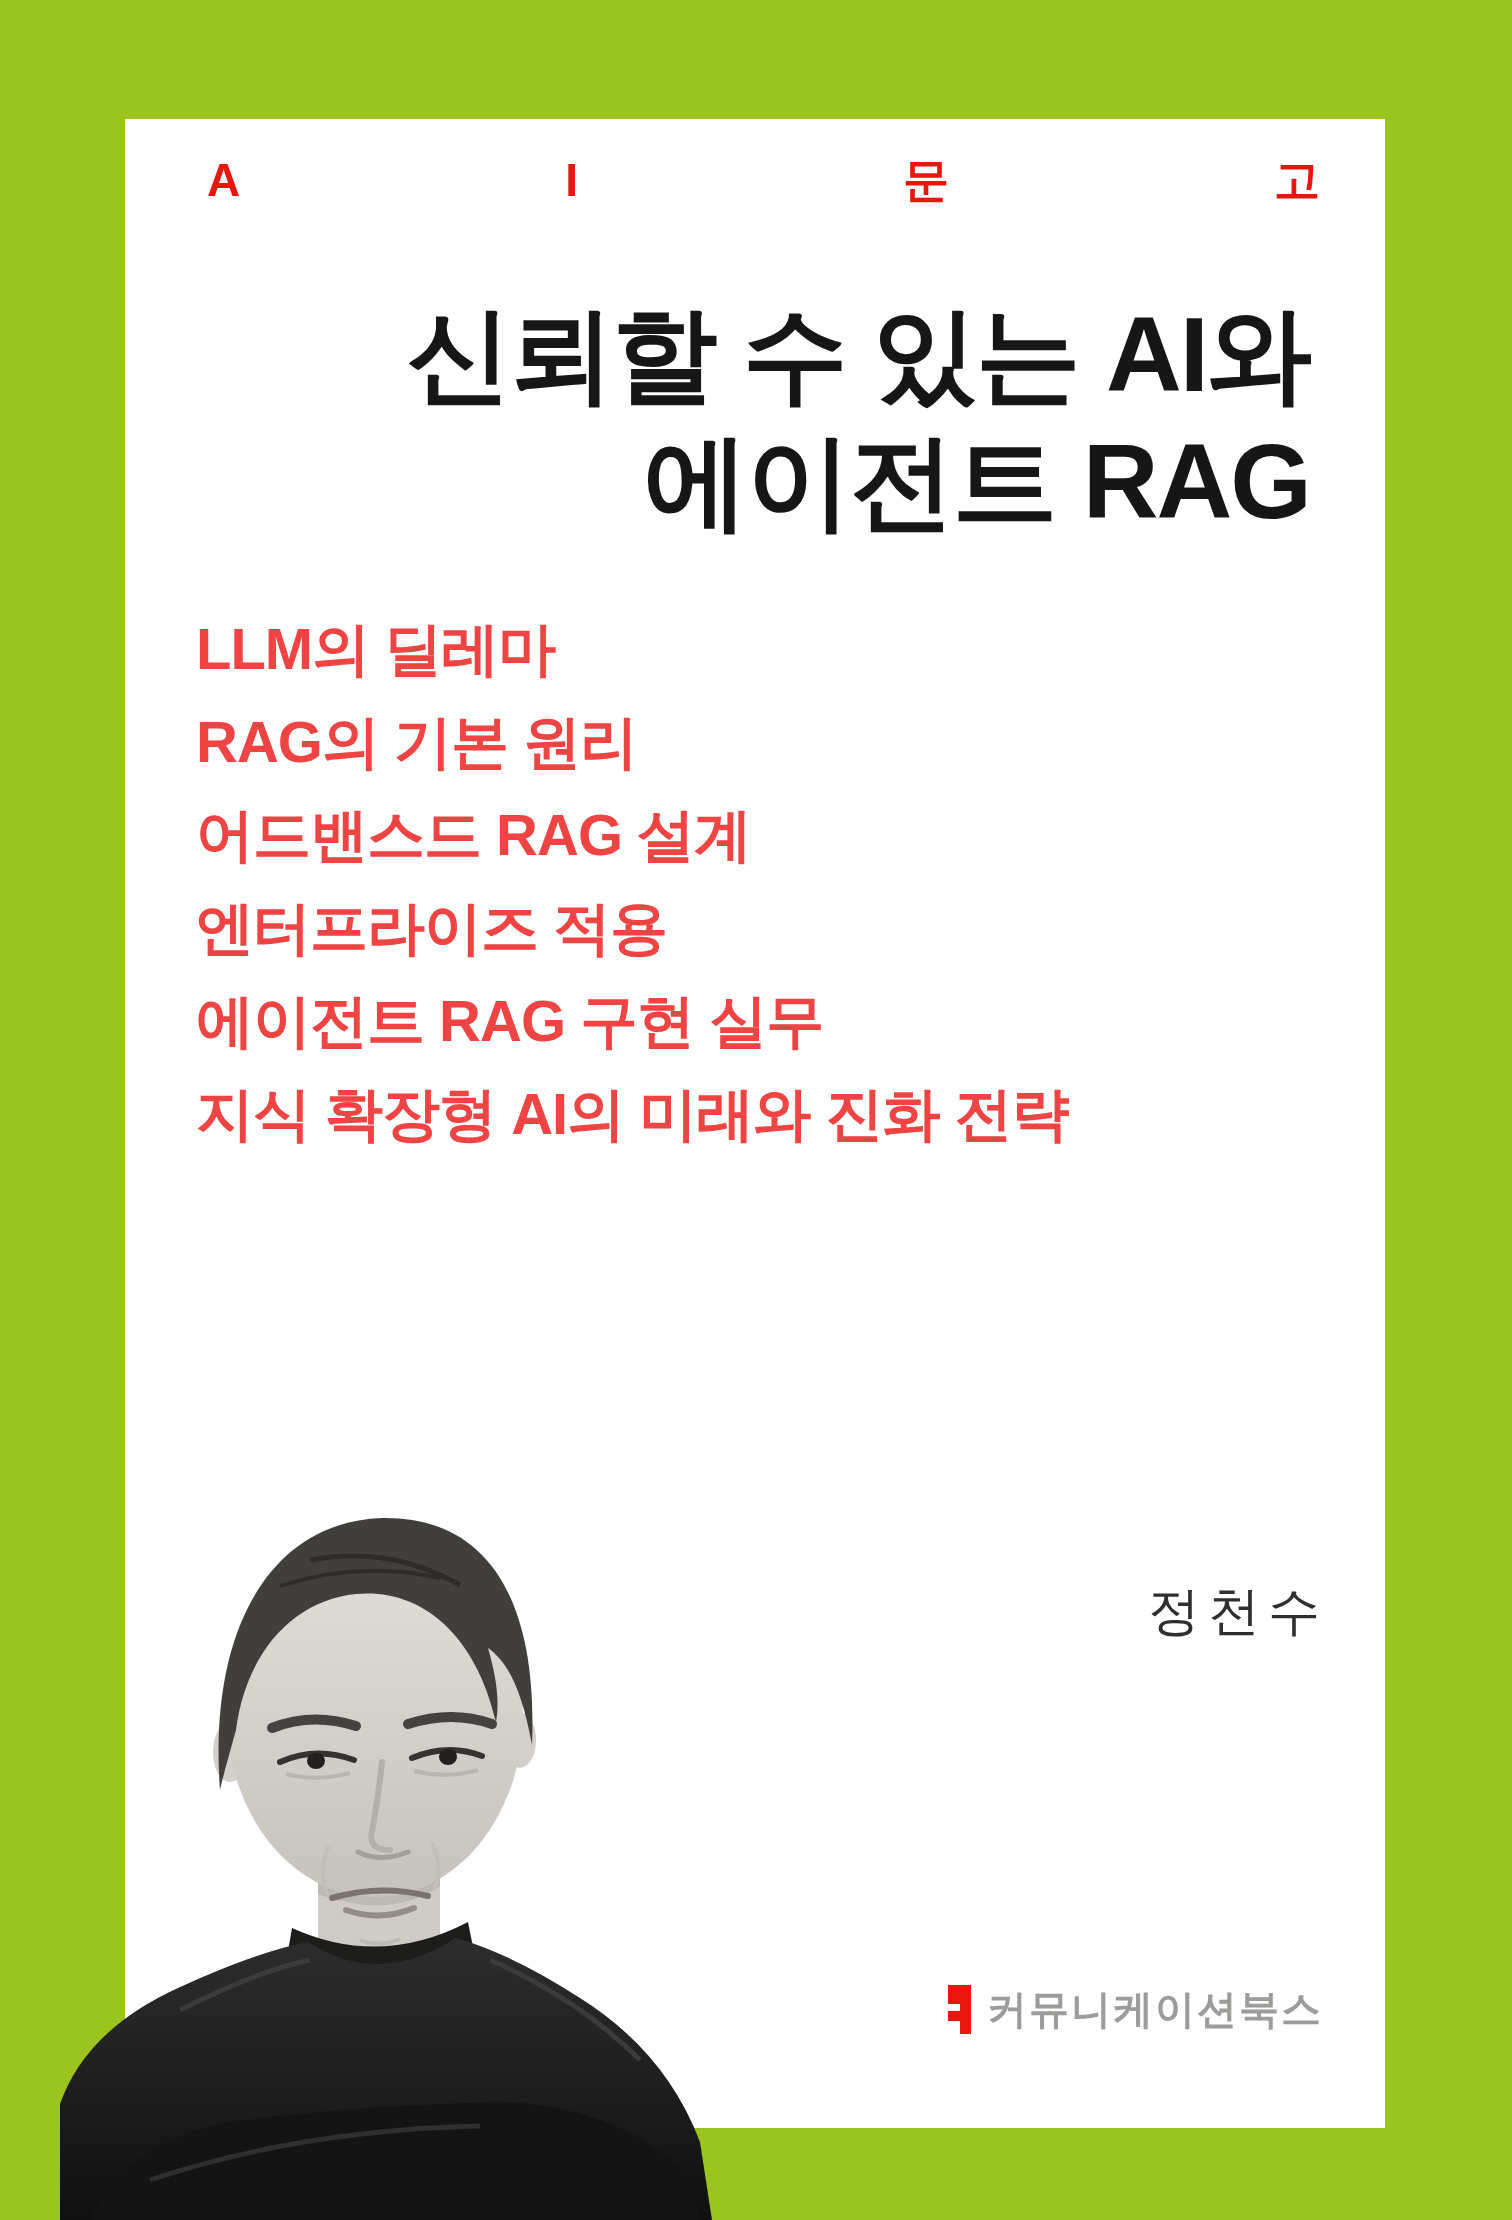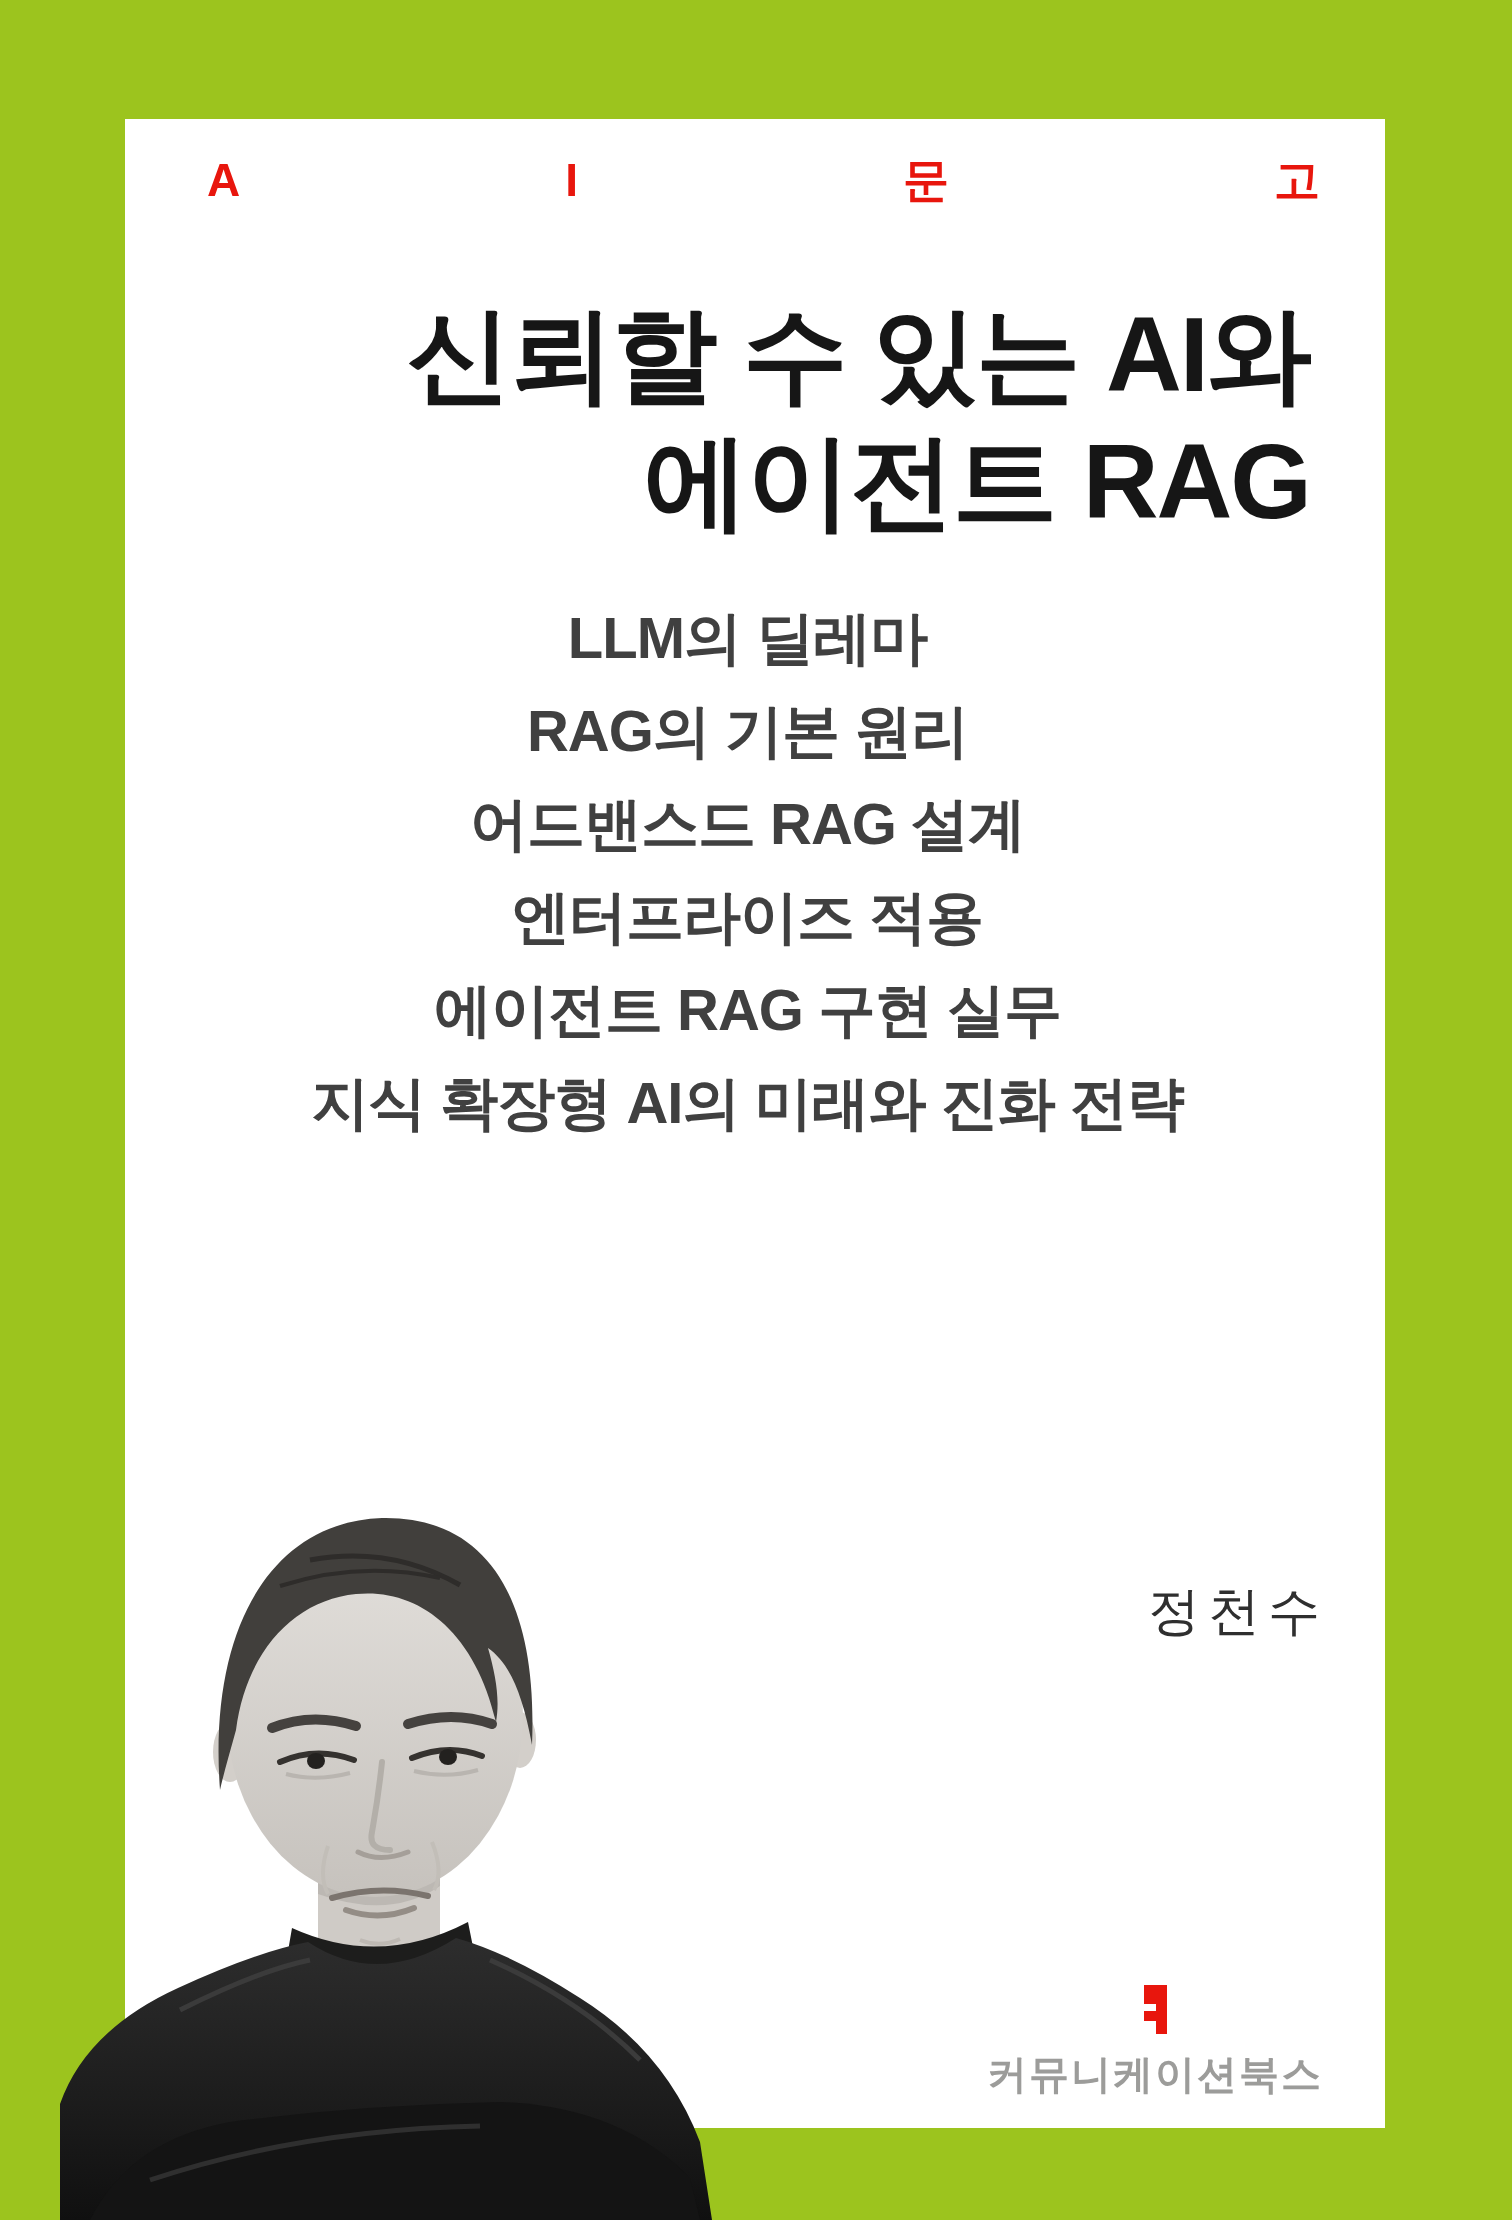--- a/index.html
+++ b/index.html
@@ -28,36 +28,36 @@
     margin:0;
     text-align:right;
     color:#161616;
     font-size:105px;line-height:127px;font-weight:700;
     letter-spacing:-2px;
   }
   .title span{display:block;}
   
   .topics{
     position:absolute;top:472px;left:60px;right:75px;
-    margin:0;padding:0;list-style:none;
-    text-align:center;
-    color:#404040;
+    margin:11px;padding:0;list-style:none;
+    text-align:left;
+    color:#ef4444;
     font-size:58px;line-height:93px;font-weight:700;
     letter-spacing:-1px;
   }
   .author{
     position:absolute;top:1462px;right:65px;
     text-align:right;
     color:#2f2f2f;
     font-size:52px;line-height:60px;font-weight:400;
     letter-spacing:8px;margin-right:-8px;
   }
   .publisher{
     position:absolute;top:1866px;right:62px;
-    display:flex;align-items:center;gap:16px;flex-direction:column;
+    display:flex;align-items:center;gap:16px;
   }
   .mark{position:relative;width:23px;height:49px;}
   .mark .bar{position:absolute;right:0;top:0;width:11px;height:49px;background:#E8160D;}
   .mark .arm-top{position:absolute;left:0;top:0;width:13px;height:19px;background:#E8160D;}
   .mark .arm-mid{position:absolute;left:0;top:26px;width:13px;height:10px;background:#E8160D;}
   .pubname{
     color:#9C9C9A;
     font-size:40px;font-weight:700;letter-spacing:2px;line-height:49px;
   }
   .photo{

